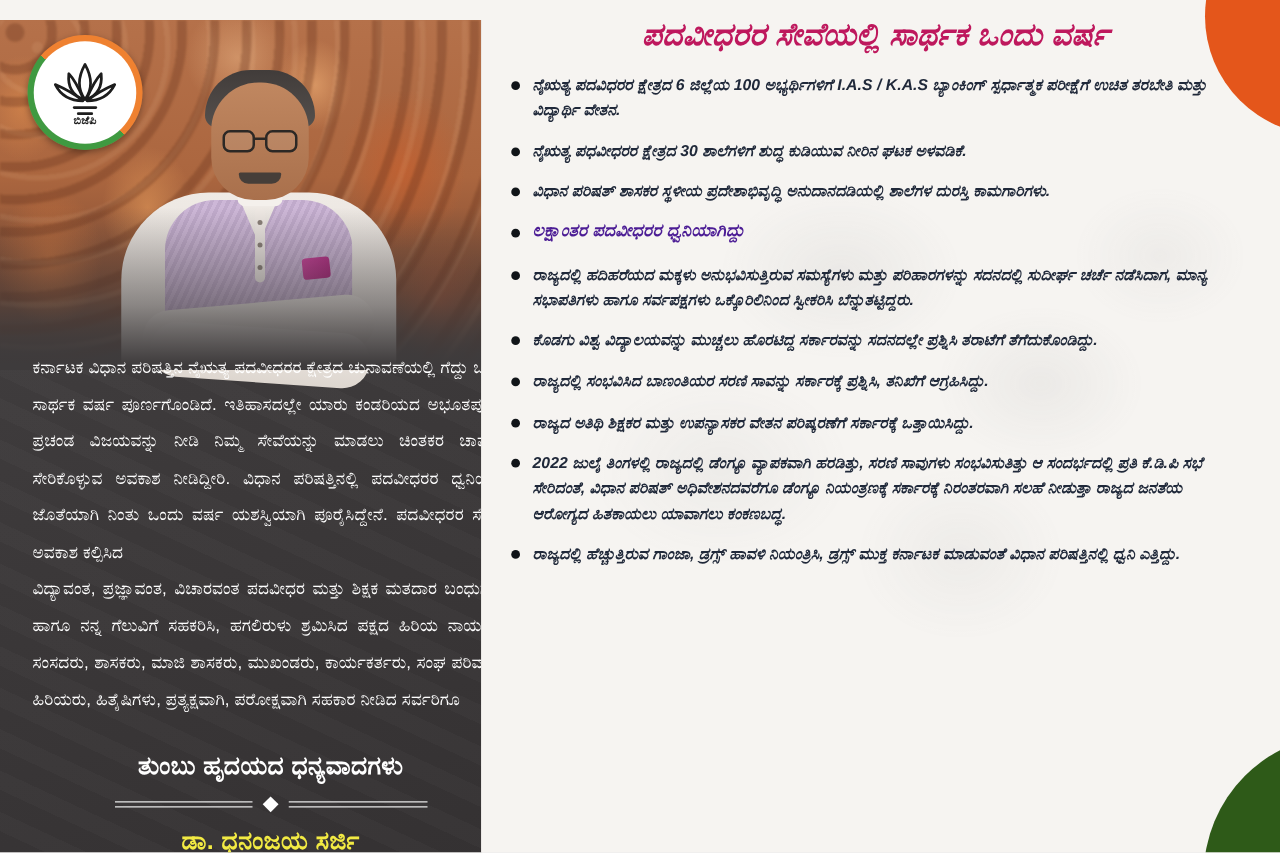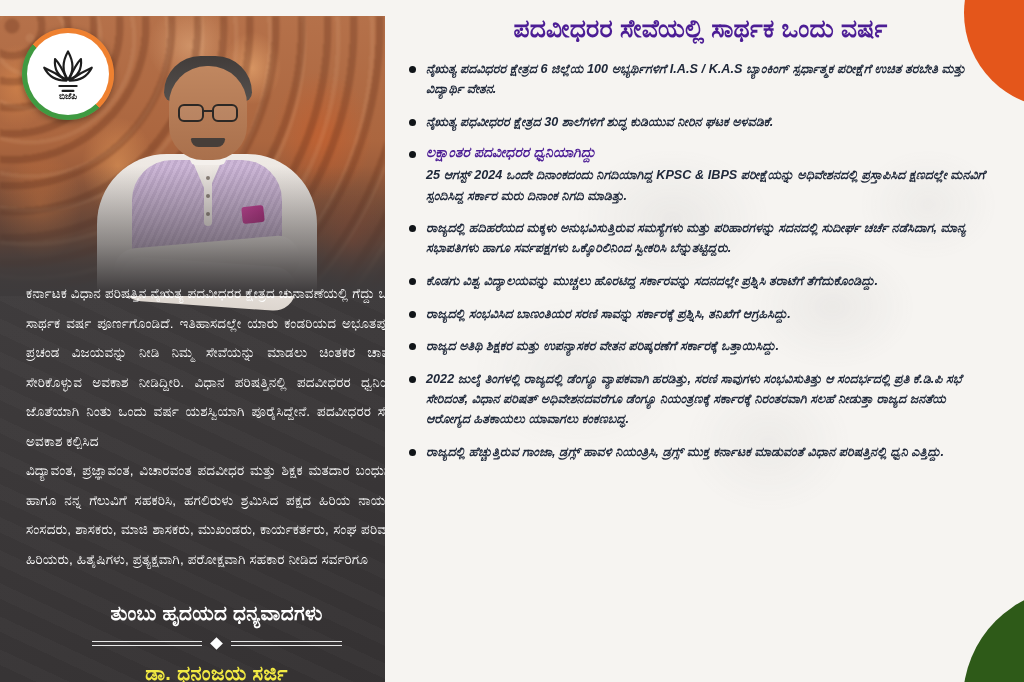--- a/index.html
+++ b/index.html
@@ -98,21 +98,21 @@
       radial-gradient(150px 110px at 30% 55%, rgba(125,125,125,.13), transparent 70%),
       radial-gradient(120px 100px at 60% 65%, rgba(115,115,115,.12), transparent 70%),
       radial-gradient(100px 80px at 85% 30%, rgba(120,120,120,.12), transparent 70%);
   }
   .deco-circle{ position:absolute; border-radius:50%; }
   .deco-orange{ width:190px; height:190px; left:579px; top:-82px; background:#e4561b; }
   .deco-green{ width:224px; height:224px; left:578px; top:588px; background:#2e5a18; }
 
   .rp-title{
     position:relative; margin:14px 30px 0 22px; text-align:center;
-    color:#4c1d95; font-size:25px; font-weight:bold; letter-spacing:.2px;
+    color:#be185d; font-size:25px; font-weight:bold; letter-spacing:.2px;font-style:italic;
   }
   .bullet-list{
     position:relative; margin-top:15px; padding:0 38px 0 24px;
     display:flex; flex-direction:column; gap:12.5px;
   }
   .bullet-item{ display:flex; gap:10px; }
   .dot{ flex:0 0 auto; width:7px; height:7px; border-radius:50%; background:#101418; margin-top:7px; }
   .bullet-content{ flex:1;font-style:italic; }
   .bullet-heading{ font-size:14px; font-weight:800; color:#4c1d95; margin-bottom:4px; letter-spacing:.1px; }
   .bullet-text{ font-size:12.6px; font-weight:600; line-height:1.6; color:#20293a; letter-spacing:.05px; }
@@ -195,22 +195,27 @@
         </div>
         <div class="bullet-item">
           <span class="dot"></span>
           <div class="bullet-content">
             <div class="bullet-text">ನೈಋತ್ಯ ಪಧವೀಧರರ ಕ್ಷೇತ್ರದ 30 ಶಾಲೆಗಳಿಗೆ ಶುದ್ಧ ಕುಡಿಯುವ ನೀರಿನ ಘಟಕ ಅಳವಡಿಕೆ.</div>
           </div>
         </div>
         <div class="bullet-item">
           <span class="dot"></span>
           <div class="bullet-content">
+            <div class="bullet-text">ವಿಧಾನ ಪರಿಷತ್ ಶಾಸಕರ ಸ್ಥಳೀಯ ಪ್ರದೇಶಾಭಿವೃದ್ಧಿ ಅನುದಾನದಡಿಯಲ್ಲಿ ಶಾಲೆಗಳ ದುರಸ್ತಿ ಕಾಮಗಾರಿಗಳು.</div>
+          </div>
+        </div>
+        <div class="bullet-item">
+          <span class="dot"></span>
+          <div class="bullet-content">
             <div class="bullet-heading">ಲಕ್ಷಾಂತರ ಪದವೀಧರರ ಧ್ವನಿಯಾಗಿದ್ದು</div>
-            <div class="bullet-text">25 ಆಗಸ್ಟ್ 2024 ಒಂದೇ ದಿನಾಂಕದಂದು ನಿಗದಿಯಾಗಿದ್ದ KPSC &amp; IBPS ಪರೀಕ್ಷೆಯನ್ನು ಅಧಿವೇಶನದಲ್ಲಿ ಪ್ರಸ್ತಾಪಿಸಿದ ಕ್ಷಣದಲ್ಲೇ ಮನವಿಗೆ ಸ್ಪಂದಿಸಿದ್ದ ಸರ್ಕಾರ ಮರು ದಿನಾಂಕ ನಿಗದಿ ಮಾಡಿತ್ತು.</div>
           </div>
         </div>
         <div class="bullet-item">
           <span class="dot"></span>
           <div class="bullet-content">
             <div class="bullet-text">ರಾಜ್ಯದಲ್ಲಿ ಹದಿಹರೆಯದ ಮಕ್ಕಳು ಅನುಭವಿಸುತ್ತಿರುವ ಸಮಸ್ಯೆಗಳು ಮತ್ತು ಪರಿಹಾರಗಳನ್ನು ಸದನದಲ್ಲಿ ಸುದೀರ್ಘ ಚರ್ಚೆ ನಡೆಸಿದಾಗ, ಮಾನ್ಯ ಸಭಾಪತಿಗಳು ಹಾಗೂ ಸರ್ವಪಕ್ಷಗಳು ಒಕ್ಕೊರಿಲಿನಿಂದ ಸ್ವೀಕರಿಸಿ ಬೆನ್ನುತಟ್ಟಿದ್ದರು.</div>
           </div>
         </div>
         <div class="bullet-item">
           <span class="dot"></span>

